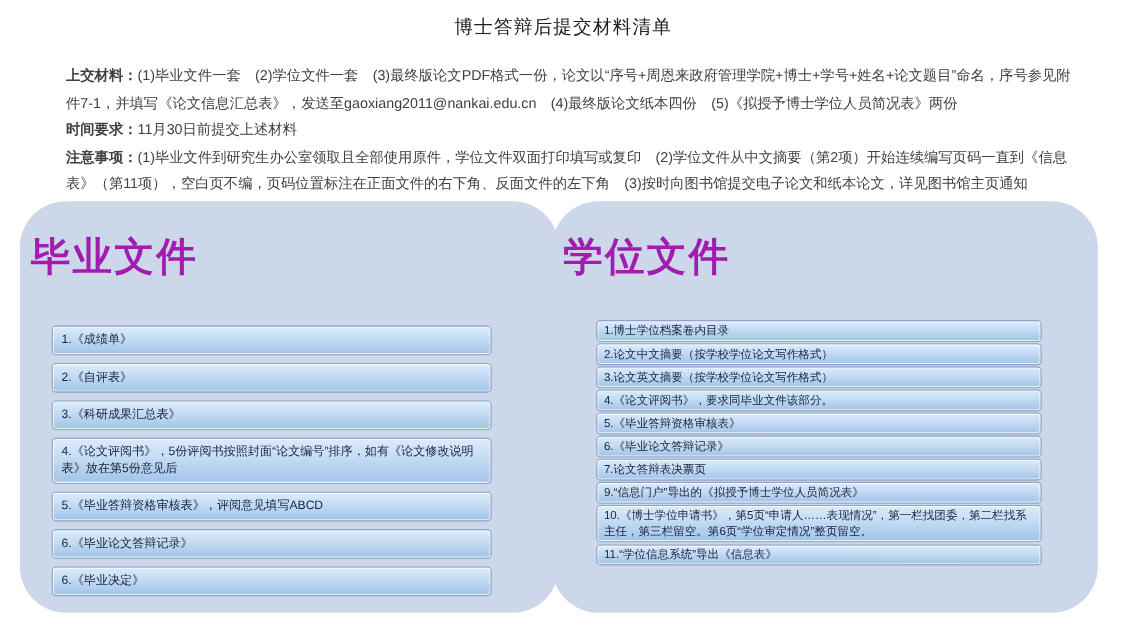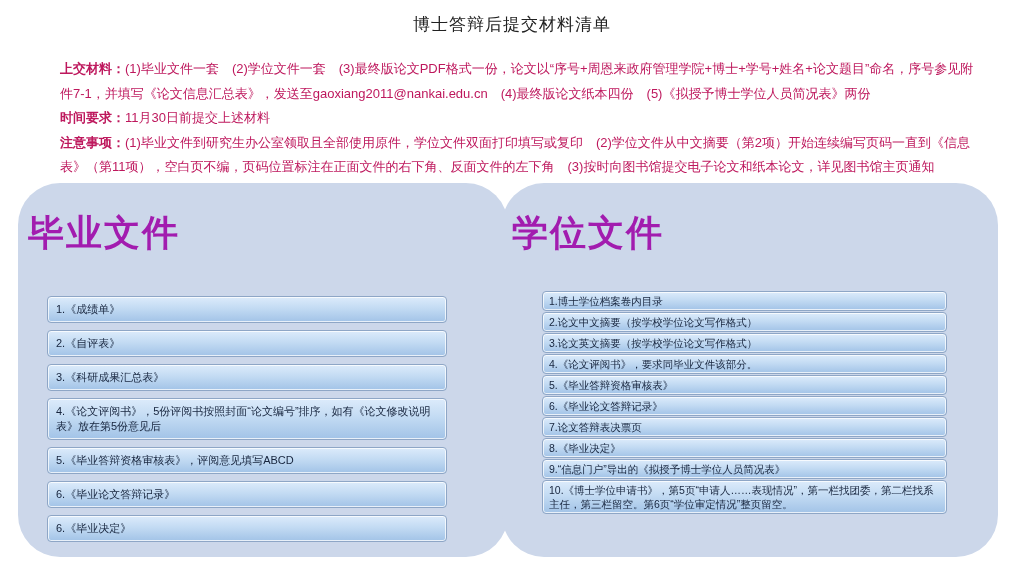--- a/index.html
+++ b/index.html
@@ -1,20 +1,20 @@
 <!DOCTYPE html>
 <html><head>
 <meta charset="utf-8">
 <style>
   html,body{margin:0;padding:0;background:#ffffff;}
   .page{position:relative;width:1024px;height:576px;background:#ffffff;overflow:hidden;
         font-family:"Liberation Sans","DejaVu Sans",sans-serif;}
   .title{position:absolute;top:13px;left:0;width:100%;text-align:center;
          font-size:17px;font-weight:500;color:#212121;letter-spacing:1px;}
-  .info{position:absolute;left:60px;top:57px;width:922px;color:#be185d;
+  .info{position:absolute;left:60px;top:57px;width:922px;color:#404040;
         font-size:13px;line-height:24.5px;}
   .info p{margin:0;}
   .info .lbl{font-weight:700;}
   .panel{position:absolute;top:183px;height:374px;background:#ccd7ea;border-radius:42px;}
   .panel.left{left:18px;width:490px;}
   .panel.right{left:502px;width:496px;}
   .panel h2{margin:0;position:absolute;top:26px;left:10px;font-size:36px;font-weight:700;
             color:#a21caf;letter-spacing:2px;}
   .bars{position:absolute;display:flex;flex-direction:column;list-style:none;margin:0;padding:0;}
   .panel.left .bars{left:29px;top:113px;width:400px;gap:7px;}
@@ -55,19 +55,19 @@
   <div class="panel right">
     <h2>学位文件</h2>
     <ul class="bars">
       <li class="bar">1.博士学位档案卷内目录</li>
       <li class="bar">2.论文中文摘要（按学校学位论文写作格式）</li>
       <li class="bar">3.论文英文摘要（按学校学位论文写作格式）</li>
       <li class="bar">4.《论文评阅书》，要求同毕业文件该部分。</li>
       <li class="bar">5.《毕业答辩资格审核表》</li>
       <li class="bar">6.《毕业论文答辩记录》</li>
       <li class="bar">7.论文答辩表决票页</li>
-      <li class="bar">8.《毕业决定》</li>
       <li class="bar">9.“信息门户”导出的《拟授予博士学位人员简况表》</li>
       <li class="bar">10.《博士学位申请书》，第5页“申请人……表现情况”，第一栏找团委，第二栏找系主任，第三栏留空。第6页“学位审定情况”整页留空。</li>
+      <li class="bar">11.“学位信息系统”导出《信息表》</li>
     </ul>
   </div>
 
 </div>
 
 </body></html>

